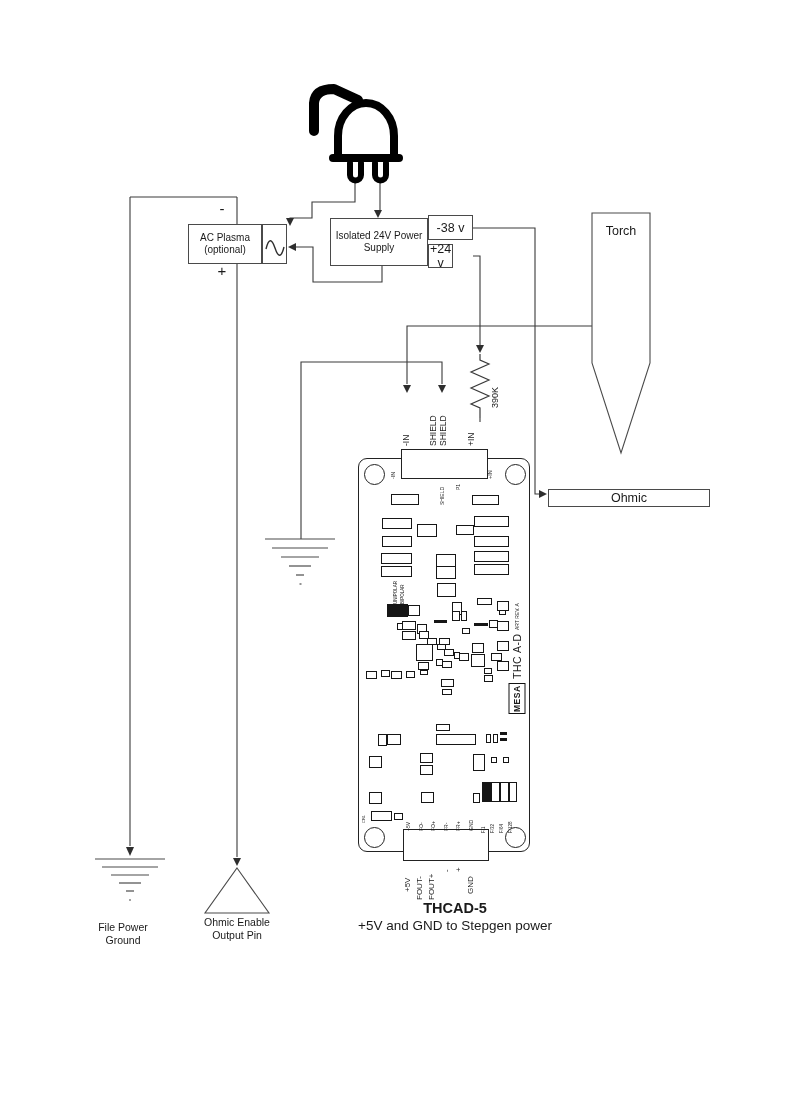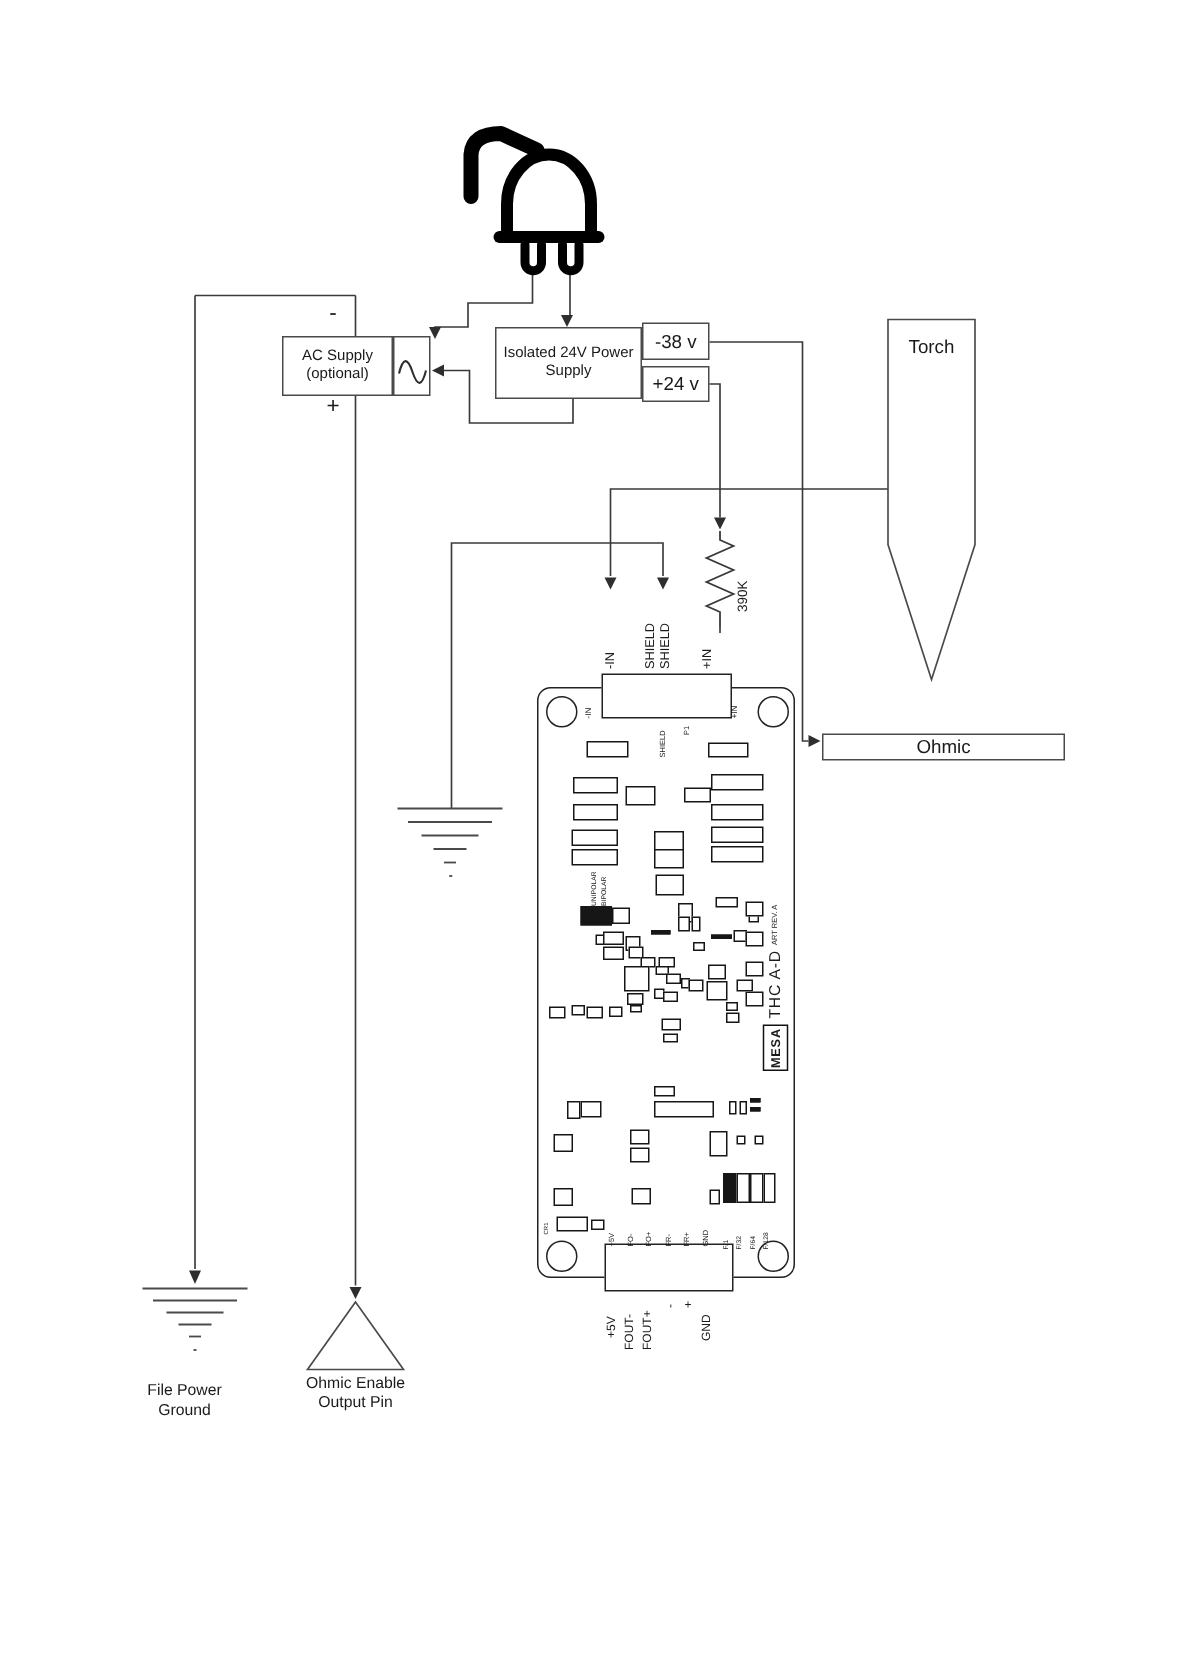--- a/index.html
+++ b/index.html
@@ -101,37 +101,37 @@
     <line x1="111" y1="875" x2="149" y2="875"></line>
     <line x1="119" y1="883" x2="141" y2="883"></line>
     <line x1="126" y1="891" x2="134" y2="891"></line>
     <line x1="129" y1="900" x2="131" y2="900"></line>
   </g>
 
   <path d="M237,868 L269,913 H205 Z" fill="#fff" stroke="#4a4a4a" stroke-width="1.1"></path>
 </svg>
 
 <div class="box layer2" style="left:188px;top:224px;width:74px;height:40px;font-size:10px;line-height:12px;">
-  <div>AC Supply</div>
+  <div>AC Plasma</div>
   <div>(optional)</div>
 </div>
 <div class="box layer2" style="left:262px;top:224px;width:25px;height:40px;"></div>
 
 <div class="lbl layer2" style="left:214px;top:200px;width:16px;font-size:15px;text-align:center;">-</div>
 <div class="lbl layer2" style="left:214px;top:262px;width:16px;font-size:15px;text-align:center;">+</div>
 
 <div class="box layer2" style="left:330px;top:218px;width:98px;height:48px;font-size:10px;line-height:12px;">
   <div>Isolated 24V Power</div>
   <div>Supply</div>
 </div>
 
 <div class="box layer2" style="left:428px;top:215px;width:45px;height:25px;font-size:12.5px;">
   <div>-38 v</div>
 </div>
-<div class="box layer2" style="left:428px;top:244px;width:45px;height:24px;font-size:12.5px;">
+<div class="box layer2" style="left:428px;top:244px;width:25px;height:24px;font-size:12.5px;">
   <div>+24 v</div>
 </div>
 
 <div class="lbl layer2" style="left:592px;top:224px;width:58px;font-size:12.5px;text-align:center;">Torch</div>
 
 <div class="box layer2" style="left:548px;top:489px;width:162px;height:18px;font-size:12.5px;">
   <div>Ohmic</div>
 </div>
 
 <div class="vtext layer2" style="left:491px;top:364px;height:44px;font-size:9px;">390K</div>
@@ -261,20 +261,22 @@
 </div>
 
 <div class="vtext layer2" style="left:404px;top:864px;height:28px;font-size:8px;">+5V</div>
 <div class="vtext layer2" style="left:416px;top:858px;height:42px;font-size:8px;">FOUT-</div>
 <div class="vtext layer2" style="left:428px;top:858px;height:42px;font-size:8px;">FOUT+</div>
 <div class="vtext layer2" style="left:443px;top:860px;height:12px;font-size:8px;">-</div>
 <div class="vtext layer2" style="left:455px;top:860px;height:12px;font-size:8px;">+</div>
 <div class="vtext layer2" style="left:467px;top:870px;height:24px;font-size:8px;">GND</div>
 
 <div class="lbl layer2 ctr" style="left:320px;top:899px;width:270px;">
+  <div style="font-size:14.5px;font-weight:bold;line-height:18px;">THCAD-5</div>
+  <div class="cap-line">+5V and GND to Stepgen power</div>
 </div>
 
 <div class="lbl layer2 ctr" style="left:73px;top:921px;width:100px;font-size:10.5px;line-height:13px;">
   <div>File Power</div>
   <div>Ground</div>
 </div>
 <div class="lbl layer2 ctr" style="left:187px;top:916px;width:100px;font-size:10.5px;line-height:13px;">
   <div>Ohmic Enable</div>
   <div>Output Pin</div>
 </div>

